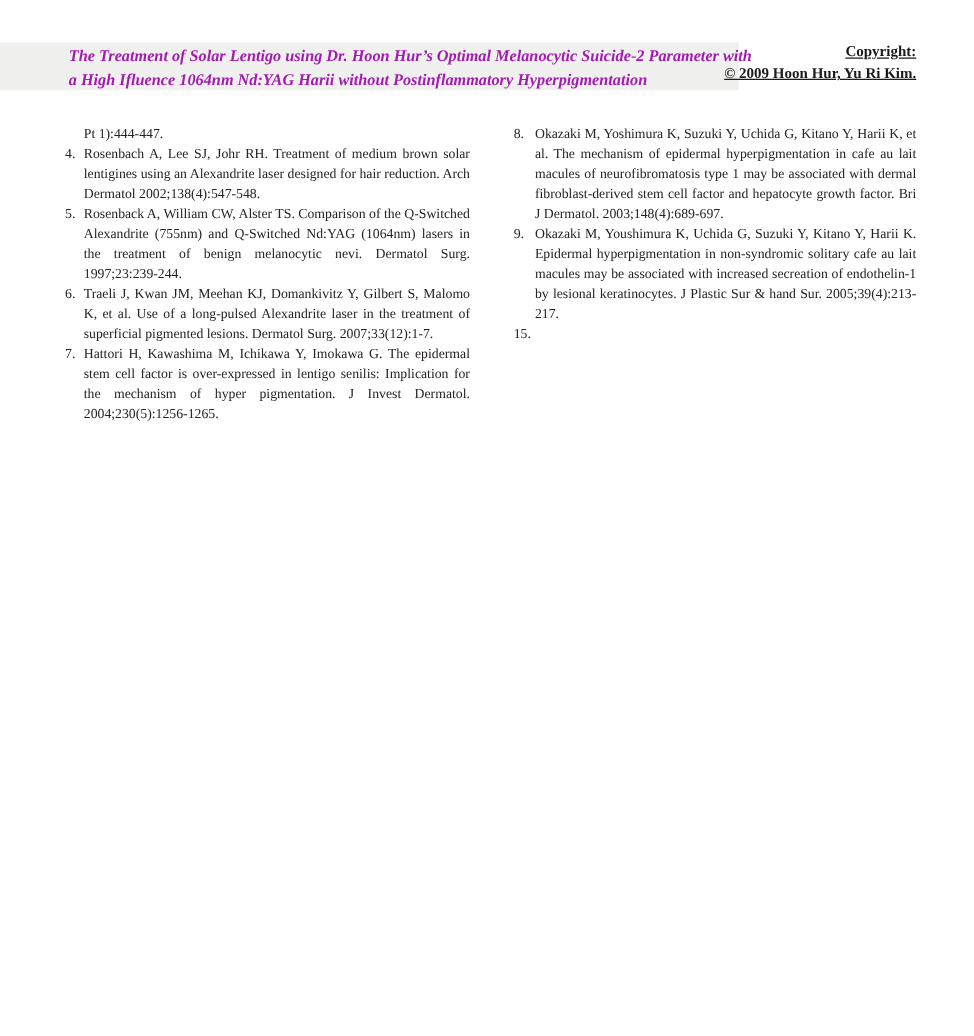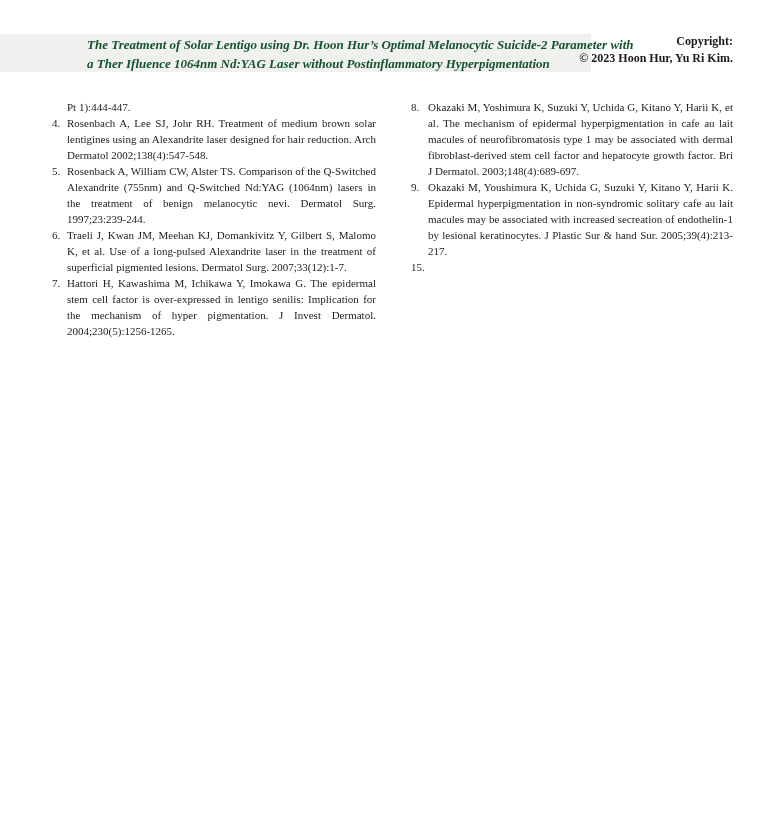--- a/index.html
+++ b/index.html
@@ -29,20 +29,21 @@
     white-space: nowrap;
   }
   .copyright-block {
     position: absolute;
     right: 46px; top: 33px;
     text-align: right;
     font-weight: bold;
     font-size: 12px;
     line-height: 17px;
     color: #1c1a1a;
+    text-decoration: underline;
   }
 
   
   .refs-wrap {
     position: absolute;
     left: 52px; top: 99px;
     width: 681px;
     display: flex;
     gap: 18px;
   }
@@ -56,28 +57,28 @@
   }
   .ref-col.left  .ref { padding-left: 15px; }
   .ref-col.right .ref { padding-left: 17px; }
   .ref .num { position: absolute; left: 0; top: 0; }
 </style>
 </head>
 <body>
 
 <div class="header-band" style="background: rgb(240, 240, 239);"></div>
 
-<div class="paper-title" style="color: #14532d; margin-left: 32px;">
+<div class="paper-title" style="color: #a21caf;">
   <div>The Treatment of Solar Lentigo using Dr. Hoon Hur’s Optimal Melanocytic Suicide-2 Parameter with</div>
-  <div>a Ther Ifluence 1064nm Nd:YAG Laser without Postinflammatory Hyperpigmentation</div>
+  <div>a High Ifluence 1064nm Nd:YAG Harii without Postinflammatory Hyperpigmentation</div>
 </div>
 
 <div class="copyright-block">
   <div>Copyright:</div>
-  <div>© 2023 Hoon Hur, Yu Ri Kim.</div>
+  <div>© 2009 Hoon Hur, Yu Ri Kim.</div>
 </div>
 
 <div class="refs-wrap">
   <div class="ref-col left" id="left-col">
       <div class="ref"><span>Pt 1):444-447.</span></div>
       <div class="ref"><span class="num">4.</span><span>Rosenbach A, Lee SJ, Johr RH. Treatment of medium brown solar lentigines using an Alexandrite laser designed for hair reduction. Arch Dermatol 2002;138(4):547-548.</span></div>
       <div class="ref"><span class="num">5.</span><span>Rosenback A, William CW, Alster TS. Comparison of the Q-Switched Alexandrite (755nm) and Q-Switched Nd:YAG (1064nm) lasers in the treatment of benign melanocytic nevi. Dermatol Surg. 1997;23:239-244.</span></div>
       <div class="ref"><span class="num">6.</span><span>Traeli J, Kwan JM, Meehan KJ, Domankivitz Y, Gilbert S, Malomo K, et al. Use of a long-pulsed Alexandrite laser in the treatment of superficial pigmented lesions. Dermatol Surg. 2007;33(12):1-7.</span></div>
       <div class="ref"><span class="num">7.</span><span>Hattori H, Kawashima M, Ichikawa Y, Imokawa G. The epidermal stem cell factor is over-expressed in lentigo senilis: Implication for the mechanism of hyper pigmentation. J Invest Dermatol. 2004;230(5):1256-1265.</span></div>
     </div>

